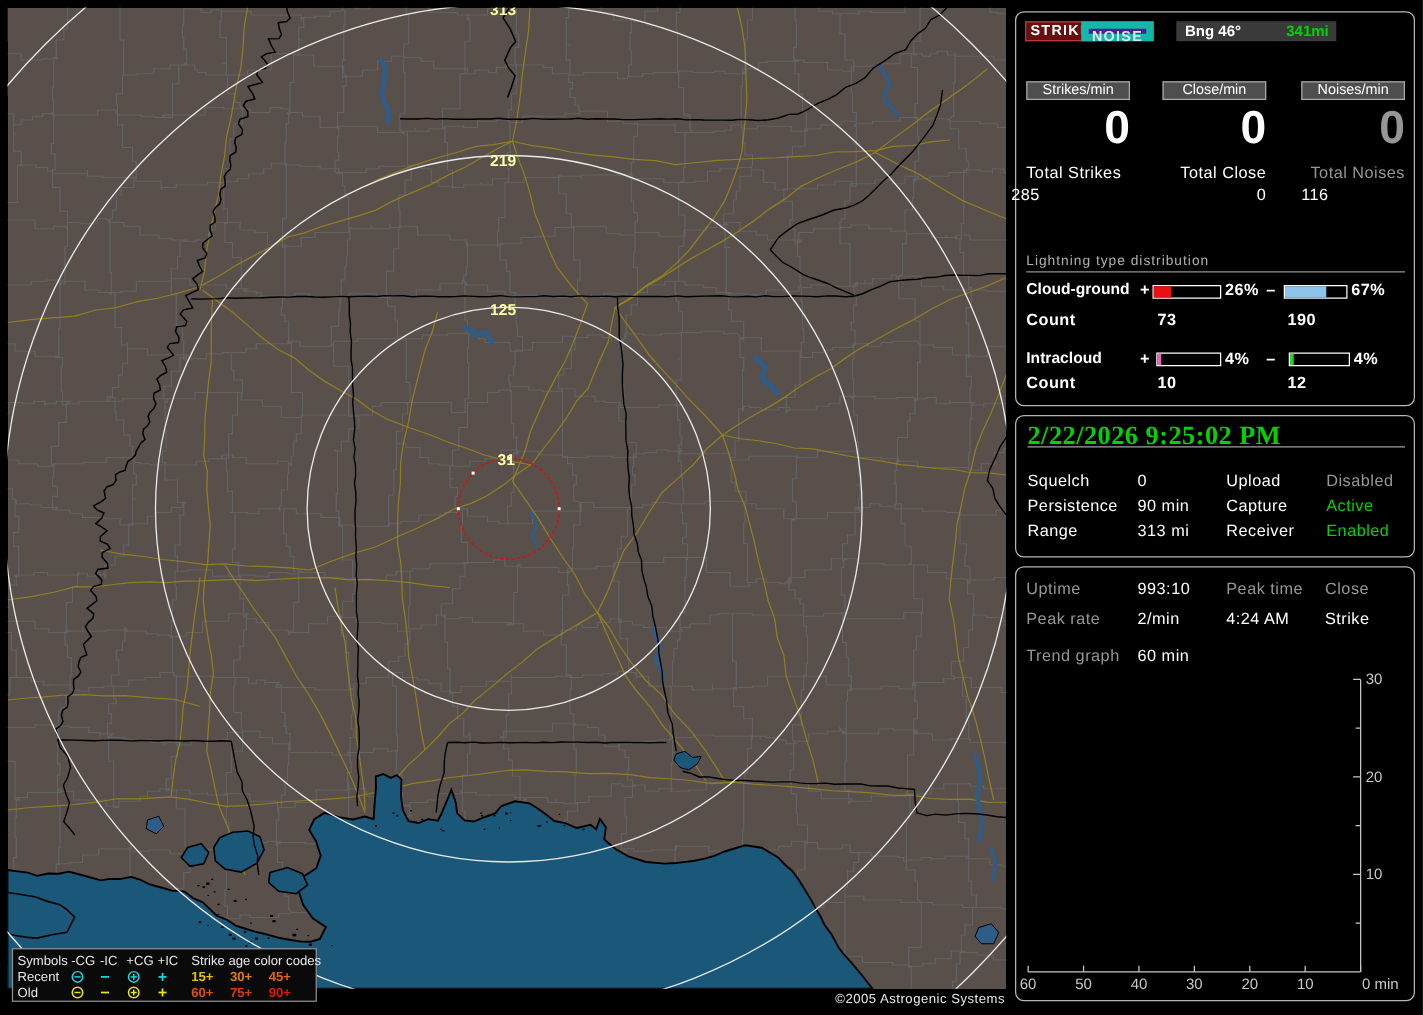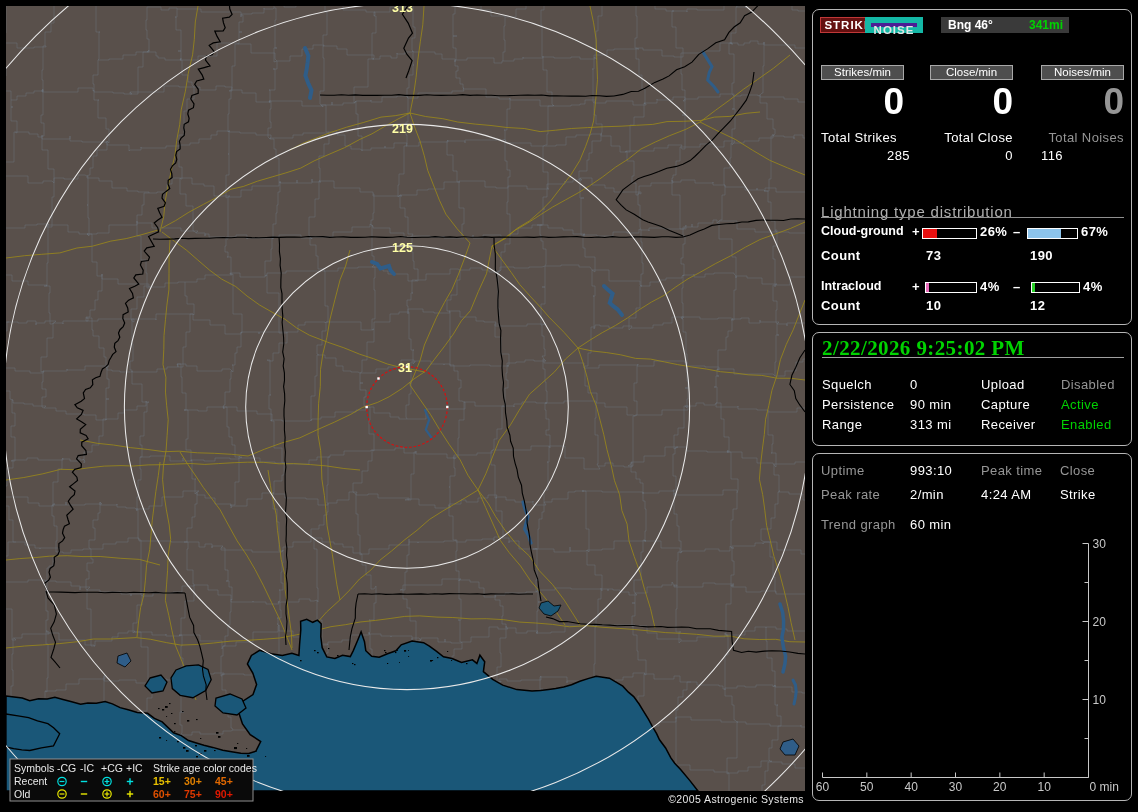--- a/index.html
+++ b/index.html
@@ -202,24 +202,24 @@
 <div class="abs" style="left:941px;top:17px;width:128px;height:16px;background:#3a3a3a;color:#fff;font-weight:bold;font-size:12px;line-height:16px"><span style="padding-left:7px">Bng 46°</span><span style="float:right;padding-right:6px;color:#00d300">341mi</span></div>
 <div class="btn" style="left:821px;top:65px;width:83px;height:15px;background:#4e4e4e;border:1px solid #a8a8a8;color:#fff;font-size:11.5px;line-height:13px;font-weight:normal">Strikes/min</div>
 <div class="btn" style="left:930px;top:65px;width:83px;height:15px;background:#4e4e4e;border:1px solid #a8a8a8;color:#fff;font-size:11.5px;line-height:13px;font-weight:normal">Close/min</div>
 <div class="btn" style="left:1041px;top:65px;width:83px;height:15px;background:#4e4e4e;border:1px solid #a8a8a8;color:#fff;font-size:11.5px;line-height:13px;font-weight:normal">Noises/min</div>
 <div class="t" style="left:821px;top:81px;width:83px;text-align:right;font-size:37px;font-weight:bold;letter-spacing:0">0</div>
 <div class="t" style="left:930px;top:81px;width:83px;text-align:right;font-size:37px;font-weight:bold;letter-spacing:0">0</div>
 <div class="t gray" style="left:1041px;top:81px;width:83px;text-align:right;font-size:37px;font-weight:bold;letter-spacing:0">0</div>
 <div class="t" style="left:821px;top:130px;width:83px;text-align:left">Total Strikes</div>
 <div class="t" style="left:930px;top:130px;width:83px;text-align:right">Total Close</div>
 <div class="t gray" style="left:1041px;top:130px;width:83px;text-align:right">Total Noises</div>
-<div class="t" style="left:857px;top:148px;width:83px;text-align:center">285</div>
+<div class="t" style="left:809px;top:148px;width:83px;text-align:left">285</div>
 <div class="t" style="left:930px;top:148px;width:83px;text-align:right">0</div>
 <div class="t" style="left:1041px;top:148px;width:83px;text-align:left">116</div>
-<div class="t" style="left:821px;top:203px;color:#b0b0b0;font-size:15px;letter-spacing:0.8px">Lightning type distribution</div>
+<div class="t" style="left:821px;top:203px;color:#b0b0b0;font-size:11px;letter-spacing:0.8px">Lightning type distribution</div>
 <div class="abs" style="left:821px;top:217px;width:303px;height:1px;background:#909090"></div>
 <div class="t" style="left:821px;top:224px;font-weight:bold;font-size:12.5px;letter-spacing:0">Cloud-ground</div>
 <div class="t" style="left:912px;top:224px;font-weight:bold">+</div>
 <div class="bar" style="left:922px;top:228px">
     <div style="width:26%;background:#e81010"></div>
   </div>
 <div class="t" style="left:980px;top:224px;font-weight:bold">26%</div>
 <div class="t" style="left:1013px;top:224px;font-weight:bold">–</div>
 <div class="bar" style="left:1027px;top:228px;width:51px">
     <div style="width:67%;background:#8cc4ec"></div>

